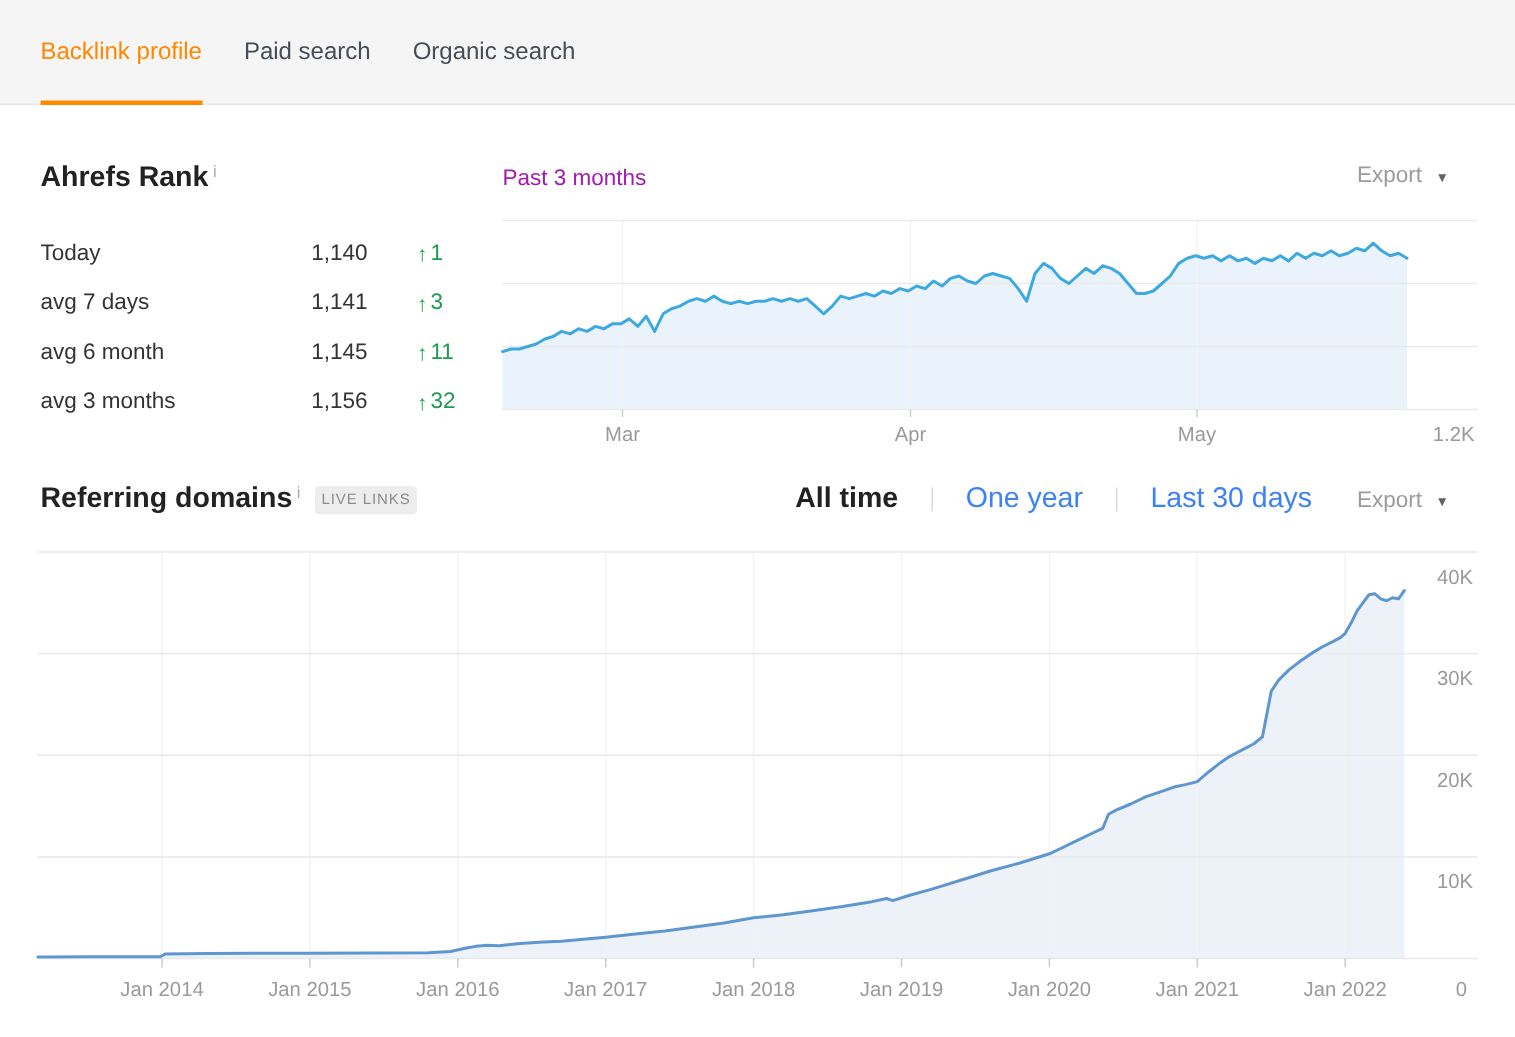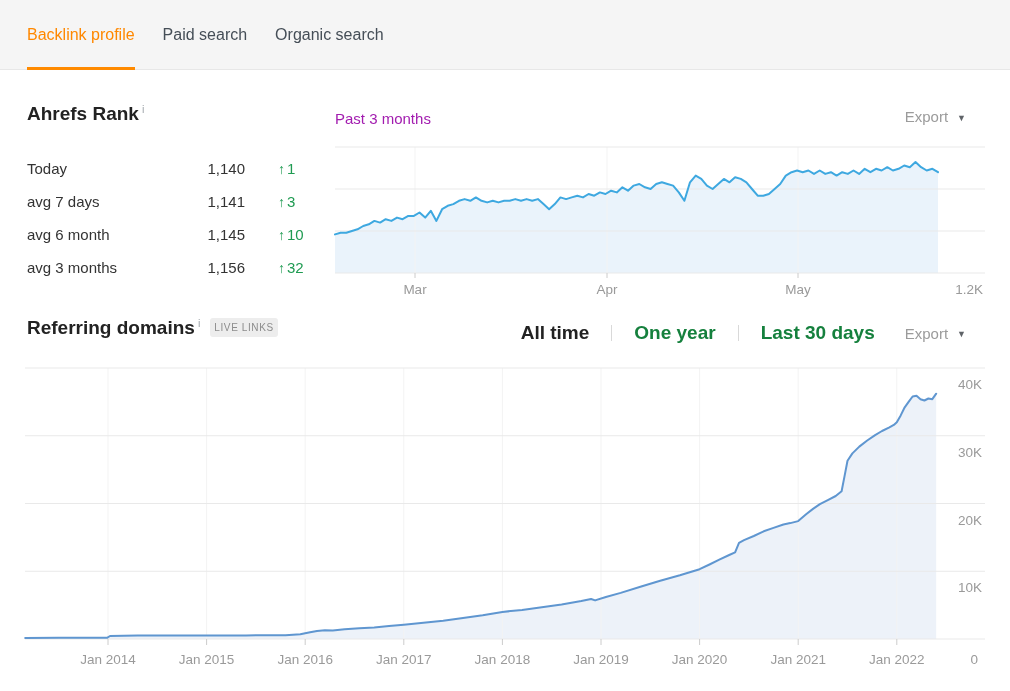--- a/index.html
+++ b/index.html
@@ -11,21 +11,21 @@
   .tabbar { position:absolute; top:0; left:0; width:1010px; height:70px;
             background:#f5f5f5; border-bottom:1px solid #e7e7e7;
             display:flex; align-items:stretch; padding-left:27px; }
   .tab { position:relative; display:flex; align-items:center; margin-right:28px;
          font-size:16px; color:#454e57; cursor:pointer; white-space:nowrap; }
   .tab.active { color:#ff8800; }
   .tab.active::after { content:""; position:absolute; left:0; right:0; bottom:-1px;
          height:3px; background:#ff8a00; }
 
   
-  .sec-title { font-size:19px; font-weight:bold; color:#222; line-height:21px; white-space:nowrap; }
+  .sec-title { font-size:19px; font-weight:bold; color:#222; line-height:32px; white-space:nowrap; }
   .info-sup { font-size:11px; color:#a3a9af; font-weight:normal; vertical-align:top;
               position:relative; top:-4px; margin-left:3px; cursor:pointer; }
 
   .rank-head { position:absolute; left:27px; top:103px; }
 
   
   .rank-table { position:absolute; left:27px; top:152px; width:300px; font-size:15px; color:#333; }
   .rank-row { display:flex; align-items:center; height:33px; }
   .rank-label { width:148px; }
   .rank-value { width:70px; text-align:right; }
@@ -40,21 +40,21 @@
   #export-rank { right:44px; top:108px; }
 
   
   .rd-head { position:absolute; left:27px; top:317px; display:flex; align-items:center; }
   .badge { margin-left:10px; background:#ededed; color:#8c8c8c; font-size:10px;
            letter-spacing:.6px; padding:4px 4px; border-radius:3px; white-space:nowrap; }
 
   .filters { position:absolute; right:44px; top:321px; height:24px; display:flex; align-items:center; }
   .filter { font-size:19px; cursor:pointer; white-space:nowrap; }
   .filter.active { color:#222; font-weight:bold; cursor:default; }
-  .filter.link { color:#15803d;font-weight:bold; }
+  .filter.link { color:#3b82f6; }
   .fsep { width:1px; height:16px; background:#d9d9d9; margin:0 22px; }
   .filters .export-btn { position:static; margin-left:30px; }
 
   
   svg.chart { position:absolute; display:block; overflow:visible; }
   #rank-svg { left:335px; top:147px; width:650px; height:150px; }
   #domains-svg { left:25px; top:368px; width:960px; height:300px; }
   svg text { font-family:"Liberation Sans","DejaVu Sans",sans-serif; font-size:13.5px; fill:#9a9a9a; }
 </style>
 </head>
@@ -87,21 +87,21 @@
       <span class="rank-change">
           <span class="arrow">↑</span>
           <span>3</span>
         </span>
     </div>
     <div class="rank-row">
       <span class="rank-label">avg 6 month</span>
       <span class="rank-value">1,145</span>
       <span class="rank-change">
           <span class="arrow">↑</span>
-          <span>10</span>
+          <span>11</span>
         </span>
     </div>
     <div class="rank-row">
       <span class="rank-label">avg 3 months</span>
       <span class="rank-value">1,156</span>
       <span class="rank-change">
           <span class="arrow">↑</span>
           <span>32</span>
         </span>
     </div>

